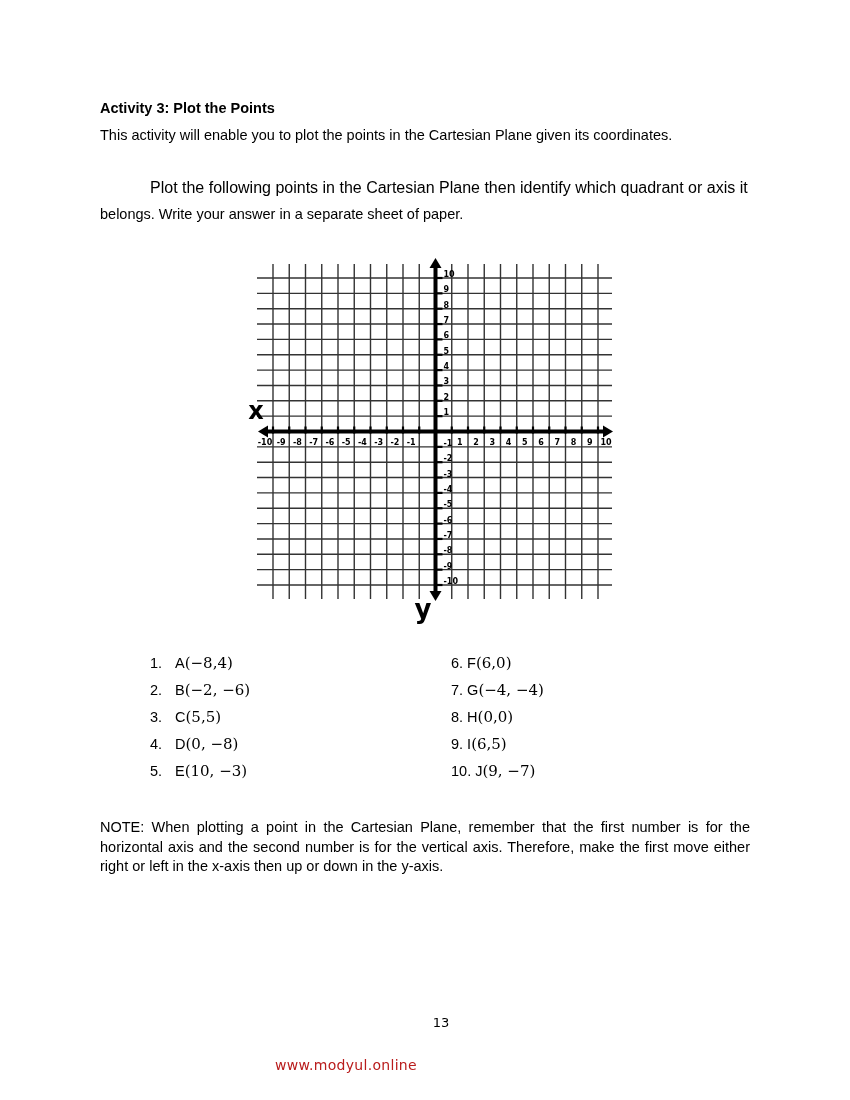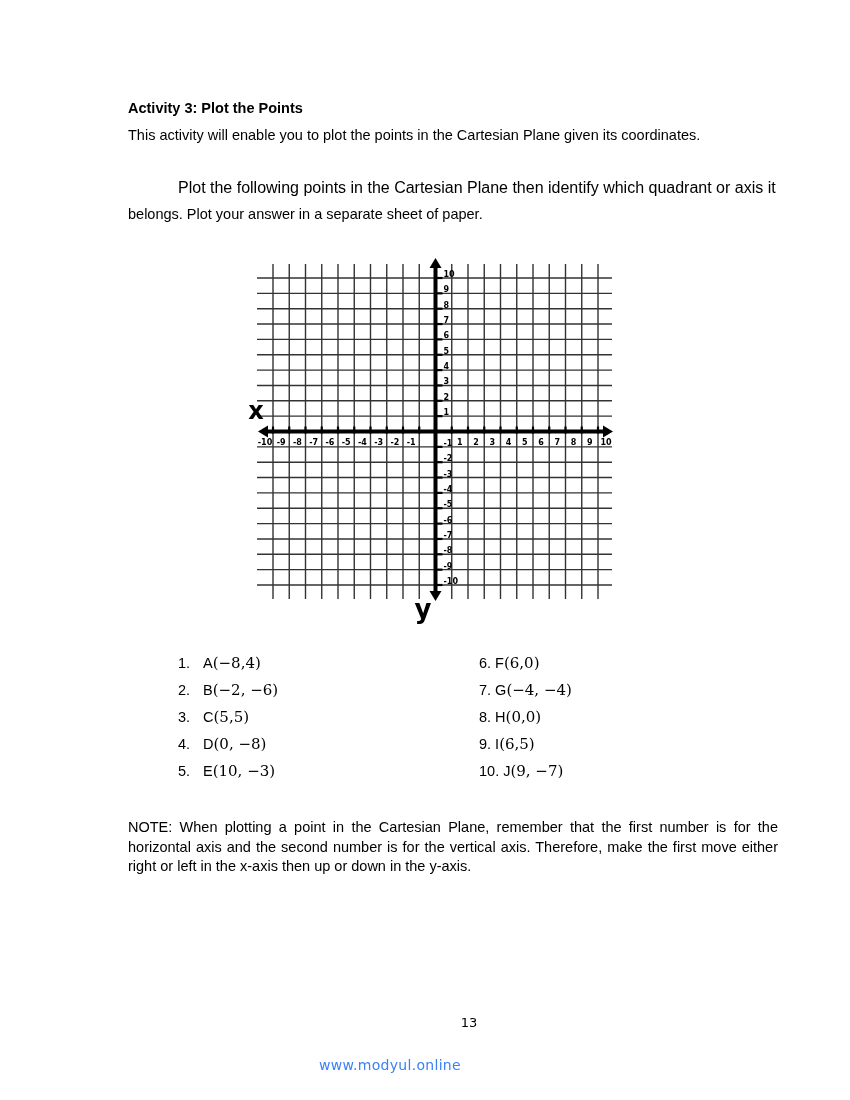--- a/index.html
+++ b/index.html
@@ -1,38 +1,38 @@
 <!DOCTYPE html>
 <html><head>
   <meta charset="utf-8">
   <style>
     html, body { margin: 0; padding: 0; background: #ffffff; }
     body { width: 850px; height: 1100px; position: relative; overflow: hidden;
            font-family: "Liberation Sans", sans-serif; color: #000; }
-    .abs { position: absolute; margin-left: 28px; }
+    .abs { position: absolute; }
     .title { left: 100px; top: 100px; font-size: 14.5px; font-weight: bold; }
     .intro { left: 100px; top: 127px; font-size: 14.5px; }
     .instr1 { left: 150px; top: 179px; font-size: 16px; }
     .instr2 { left: 100px; top: 206px; font-size: 14.5px; }
     #plane { position: absolute; left: 0; top: 0; }
     .item { font-size: 14.5px; white-space: nowrap; }
     .item .num { display: inline-block; }
     .item .coord { font-family: "DejaVu Serif", serif; font-size: 15px; }
     .note { left: 100px; top: 818px; width: 650px; font-size: 14.5px; line-height: 19.5px; text-align: justify; }
     .note b { font-weight: normal; }
     .pagenum { left: 0; width: 850px; top: 1015px; text-align: center; font-family: "DejaVu Sans", sans-serif; font-size: 13px; padding-left: 16px; }
-    .watermark { left: 16px; width: 692px; top: 1057px; text-align: center; font-family: "DejaVu Sans", sans-serif; font-size: 14px; color: #3b82f6; letter-spacing: 0.3px; }
+    .watermark { left: 0; width: 692px; top: 1057px; text-align: center; font-family: "DejaVu Sans", sans-serif; font-size: 14px; color: #b91c1c; letter-spacing: 0.3px; }
   </style>
 </head>
 <body>
 
 <div class="abs title">Activity 3: Plot the Points</div>
 <div class="abs intro">This activity will enable you to plot the points in the Cartesian Plane given its coordinates.</div>
 <div class="abs instr1">Plot the following points in the Cartesian Plane then identify which quadrant or axis it</div>
-<div class="abs instr2">belongs. Plot your answer in a separate sheet of paper.</div>
+<div class="abs instr2">belongs. Write your answer in a separate sheet of paper.</div>
 
 <svg id="plane" width="850" height="640">
   <g id="gridlines">
       <line x1="273" y1="264" x2="273" y2="599" stroke="#333" stroke-width="1.4"></line>
       <line x1="289.25" y1="264" x2="289.25" y2="599" stroke="#333" stroke-width="1.4"></line>
       <line x1="305.5" y1="264" x2="305.5" y2="599" stroke="#333" stroke-width="1.4"></line>
       <line x1="321.75" y1="264" x2="321.75" y2="599" stroke="#333" stroke-width="1.4"></line>
       <line x1="338" y1="264" x2="338" y2="599" stroke="#333" stroke-width="1.4"></line>
       <line x1="354.25" y1="264" x2="354.25" y2="599" stroke="#333" stroke-width="1.4"></line>
       <line x1="370.5" y1="264" x2="370.5" y2="599" stroke="#333" stroke-width="1.4"></line>

